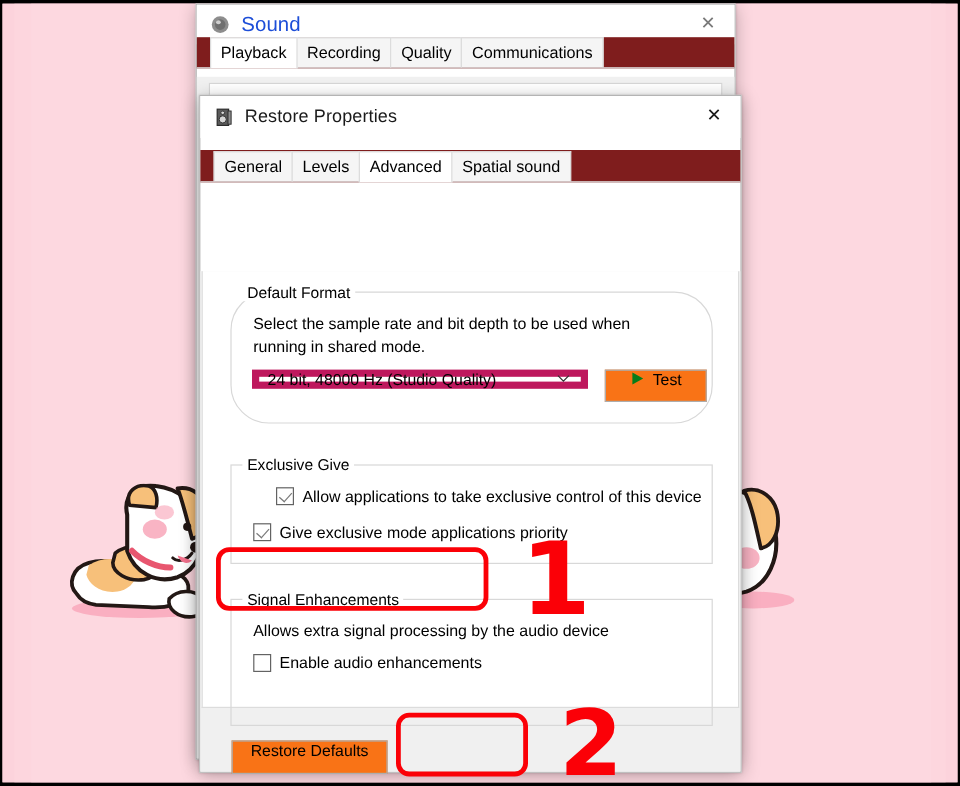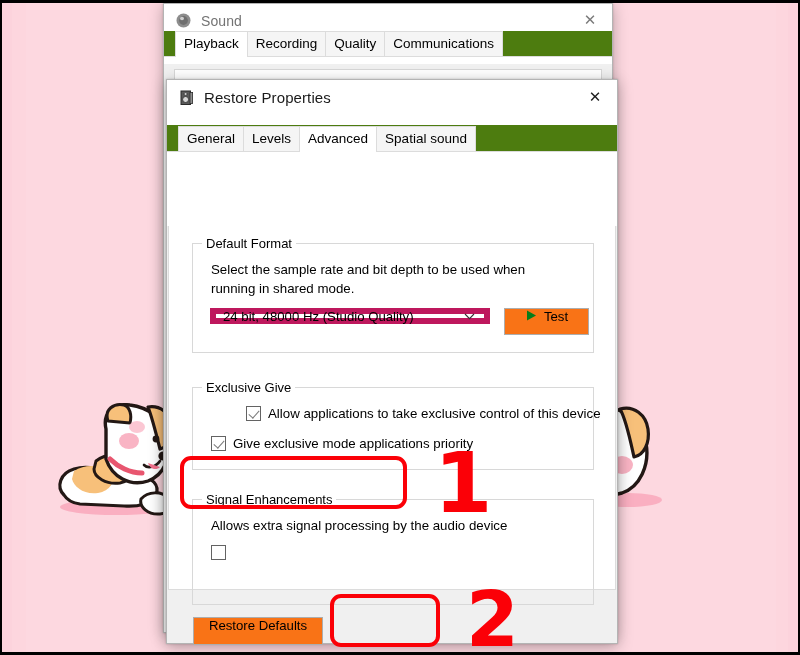--- a/index.html
+++ b/index.html
@@ -48,38 +48,38 @@
     background: #ffffff;
     display: flex; align-items: center;
     position: relative;
   }
   .title-icon {
     margin-left: 11px; margin-right: 9px;
     width: 17px; height: 17px;
     display: flex; align-items: center; justify-content: center;
   }
   .title-text {
-    font-size: 14px; color: #737373;
+    font-size: 17px; color: #1d4ed8;
     letter-spacing: .1px;
   }
   .title-text.dark { color: #1a1a1a; }
   .close-btn {
     position: absolute; right: 0; top: 0;
     width: 44px; height: 31px;
     display: flex; align-items: center; justify-content: center;
     color: #7a7a7a; font-size: 15px; line-height: 1;
   }
   .close-btn.dark { color: #1a1a1a; }
 
   
   .tabstrip {
     display: flex; align-items: flex-end;
     height: 26px;
     padding-left: 11px;
-    background: #4d7c0f;
+    background: #7f1d1d;
     border-bottom: 1px solid #dcdcdc;
     position: relative; z-index: 2;
   }
   .tab {
     font-size: 13.5px; color: #000;
     padding: 3px 8px 4px 8px;
     border: 1px solid #dcdcdc;
     border-bottom: none;
     background: #f5f5f5;
     margin-right: -1px;
@@ -296,21 +296,21 @@
   <div class="tabstrip" style="height:27px; margin-top:10px; padding-left:11px;">
     <div class="tab">General</div>
     <div class="tab">Levels</div>
     <div class="tab active">Advanced</div>
     <div class="tab">Spatial sound</div>
   </div>
 
   <div id="props-tabbody">
     <div id="props-content">
 
-      <div class="group" style="left:23px; top:17px; width:402px; height:110px;">
+      <div class="group" style="left:23px; top:17px; width:402px; height:110px;border-radius:32px;">
         <span class="group-label">Default Format</span>
         <div class="body-text" style="position:absolute; left:18px; top:16px; width:352px;">Select the sample rate and bit depth to be used when running in shared mode.</div>
 
         <div class="combo" style="left:17px; top:64px; width:280px;">
           <span>24 bit, 48000 Hz (Studio Quality)</span>
           <span class="combo-arrow">
             <svg width="11" height="7" viewBox="0 0 11 7">
                 <path d="M1 1 L5.5 5.6 L10 1" stroke="#333" stroke-width="1.1" fill="none"></path>
               </svg>
           </span>
@@ -322,36 +322,37 @@
                 <path d="M2 1.5 L11 6.5 L2 11.5 Z" fill="#067d1a"></path>
               </svg>
           </span>
           <span>Test</span>
         </div>
       </div>
 
       <div class="group" style="left:23px; top:161px; width:402px; height:83px;">
         <span class="group-label">Exclusive Give</span>
 
-        <div class="checkrow" style="left:18px; top:18px;padding-left:35px;">
+        <div class="checkrow" style="left:2px; top:18px;padding-left:35px;">
           <span class="cbox checked"></span>
           <span class="cbox-label">Allow applications to take exclusive control of this device</span>
         </div>
         <div class="checkrow" style="left:18px; top:48px;">
           <span class="cbox checked"></span>
           <span class="cbox-label">Give exclusive mode applications priority</span>
         </div>
       </div>
 
       <div class="group" style="left:23px; top:273px; width:402px; height:106px;">
         <span class="group-label">Signal Enhancements</span>
         <div class="body-text" style="position:absolute; left:18px; top:16px;">Allows extra signal processing by the audio device</div>
 
         <div class="checkrow" style="left:18px; top:45px;">
           <span class="cbox"></span>
+          <span class="cbox-label">Enable audio enhancements</span>
         </div>
       </div>
 
       <div class="btn" style="left:24px; top:391px; width:130px; height:28px;">
         <span>Restore Defaults</span>
       </div>
     </div>
 
   </div>
 </div>

